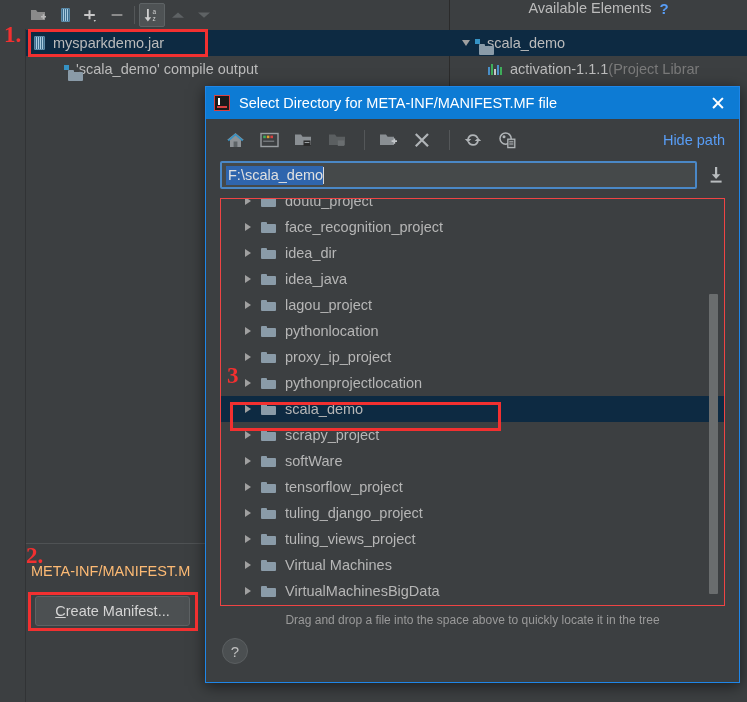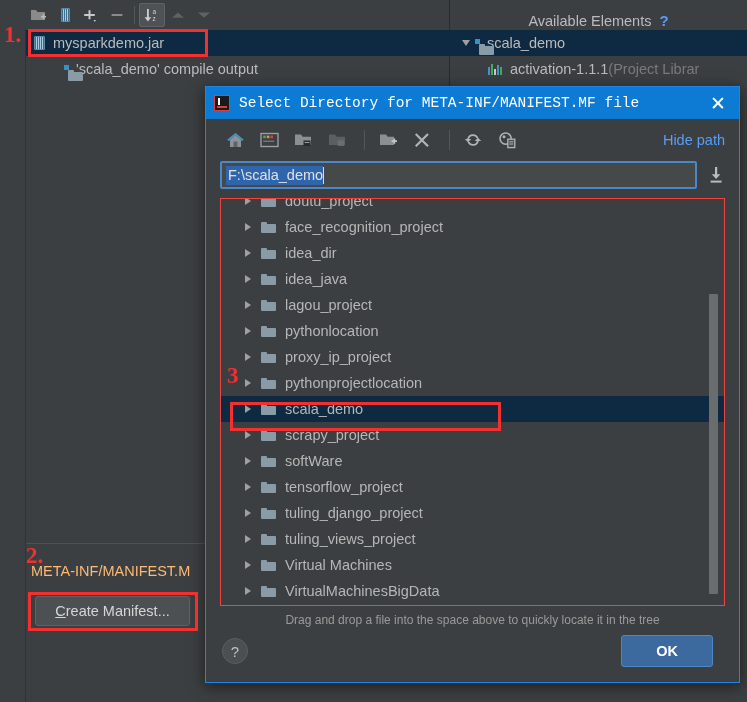--- a/index.html
+++ b/index.html
@@ -26,21 +26,21 @@
     position: absolute; left: 26px; top: 30px; width: 424px; height: 26px;
     background: #0d2a42;
   }
   .tree-row {
     position: absolute; display: flex; align-items: center; height: 26px;
     color: #bbbbbb; font-size: 14.5px; white-space: nowrap;
   }
 
   .ide-right-header {
     position: absolute; left: 450px; top: 0; width: 297px; height: 29px;
-    background: #3c3f41; display: flex; align-items: flex-end;
+    background: #3c3f41; display: flex; align-items: flex-start;
     justify-content: center; color: #bbbbbb; font-size: 14.5px;
   }
   .help-q {
     color: #589df6; font-size: 15px; font-weight: bold; margin-left: 8px;
   }
   .row-sel-right {
     position: absolute; left: 450px; top: 30px; width: 297px; height: 26px;
     background: #0d2a42;
   }
 
@@ -121,21 +121,21 @@
     border: 1px solid #d94040; position: relative; flex: 0 0 auto;
   }
   .ij-logo::after {
     content: ""; position: absolute; left: 2px; bottom: 2px; width: 10px;
     height: 2px; background: #d94040;
   }
   .ij-logo::before {
     content: ""; position: absolute; left: 3px; top: 2px; width: 2px;
     height: 7px; background: #ffffff;
   }
-  .dlg-title-text { flex: 1; font-family: Liberation Mono, monospace; }
+  .dlg-title-text { flex: 1; }
   .dlg-close {
     width: 26px; height: 24px; display: flex; align-items: center;
     justify-content: center; color: #fff; font-size: 19px; font-weight: 300;
   }
 
   .dlg-toolbar {
     height: 42px; display: flex; align-items: center; padding: 0 14px;
     background: #3c3f41;
   }
   .dtb {
@@ -486,21 +486,20 @@
       </div>
       <div class="scroll-track">
         <div class="scrollbar" style="top:95px;"></div>
       </div>
     </div>
 
     <div class="hint">Drag and drop a file into the space above to quickly locate it in the tree</div>
 
     <div class="dlg-footer">
       <div class="help-btn">?</div>
-      <div class="btn btn-primary">OK</div>
     </div>
   </div>
 
   <div class="anno-box" style="left:28px; top:29px; width:180px; height:28px;"></div>
   <div class="anno-box" style="left:28px; top:592px; width:170px; height:39px;"></div>
   <div class="anno-box" style="left:230px; top:402px; width:271px; height:29px;"></div>
 
   <div class="anno-num" style="left:4px; top:22px;">1.</div>
   <div class="anno-num" style="left:26px; top:543px;">2.</div>
   <div class="anno-num" style="left:227px; top:363px;">3</div>

